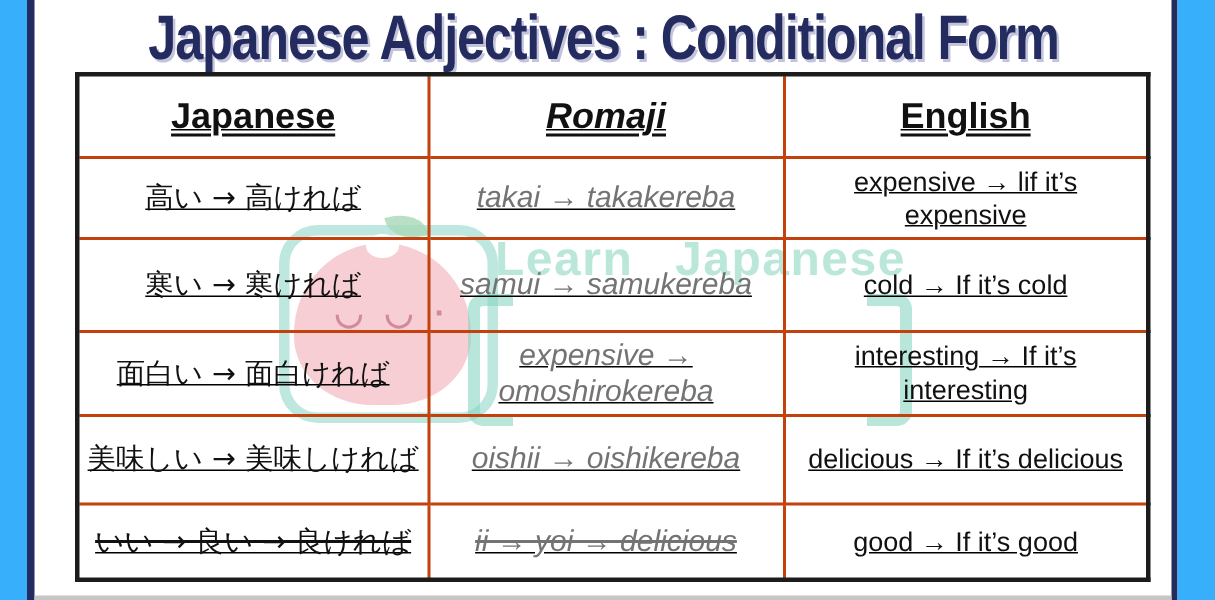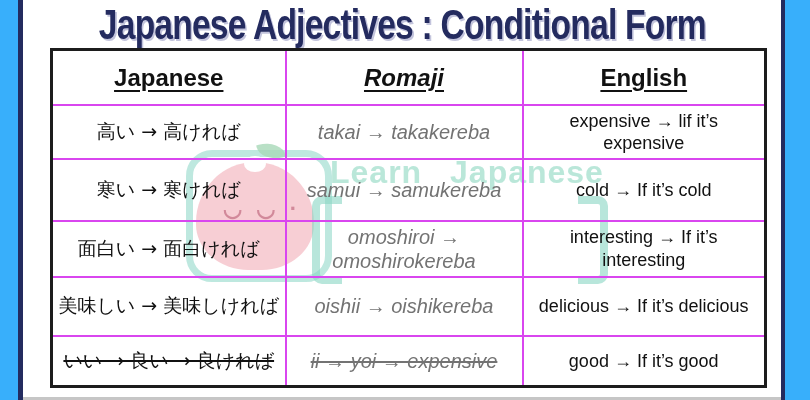--- a/index.html
+++ b/index.html
@@ -91,24 +91,25 @@
 
   
   table.conj {
     position: absolute; left: 50px; top: 48px; z-index: 1;
     width: 714px; height: 340px;
     border-collapse: collapse;
     background: transparent;
     table-layout: fixed;
   }
   table.conj td, table.conj th {
-    border: 2px solid #d946ef;
+    border: 2px solid #c2410c;
     text-align: center; vertical-align: middle;
     padding: 2px 3px;
     background: transparent;
+    text-decoration: underline;
   }
   table.conj { border: 3px solid #1c1c1c; }
   col.c1 { width: 234px; } col.c2 { width: 237px; } col.c3 { width: 243px; }
 
   tr.hdr      { height: 54px; }
   tr.r1 { height: 52px; } tr.r2 { height: 60px; } tr.r3 { height: 50px; }
   tr.r4 { height: 57px; } tr.r5 { height: 49px; }
 
   .hdr-label {
     font-size: 24px; font-weight: bold; color: #111;
@@ -160,31 +161,31 @@
       <td><span class="ro-cell">takai → takakereba</span></td>
       <td><span class="en-cell">expensive → lif it’s expensive</span></td>
     </tr>
     <tr class="r2">
       <td><span class="jp-cell">寒い → 寒ければ</span></td>
       <td><span class="ro-cell">samui → samukereba</span></td>
       <td><span class="en-cell">cold → If it’s cold</span></td>
     </tr>
     <tr class="r3">
       <td><span class="jp-cell">面白い → 面白ければ</span></td>
-      <td><span class="ro-cell">omoshiroi → omoshirokereba</span></td>
+      <td><span class="ro-cell">expensive → omoshirokereba</span></td>
       <td><span class="en-cell">interesting → If it’s interesting</span></td>
     </tr>
     <tr class="r4">
       <td><span class="jp-cell">美味しい → 美味しければ</span></td>
       <td><span class="ro-cell">oishii → oishikereba</span></td>
       <td><span class="en-cell">delicious → If it’s delicious</span></td>
     </tr>
     <tr class="r5">
       <td><span class="jp-cell strike">いい → 良い → 良ければ</span></td>
-      <td><span class="ro-cell strike">ii → yoi → expensive</span></td>
+      <td><span class="ro-cell strike">ii → yoi → delicious</span></td>
       <td><span class="en-cell">good → If it’s good</span></td>
     </tr>
   </tbody>
     </table>
 
   <div class="band-left"></div>
   <div class="line-left"></div>
   <div class="line-right"></div>
   <div class="band-right"></div>
   <div class="bottom-line"></div>

